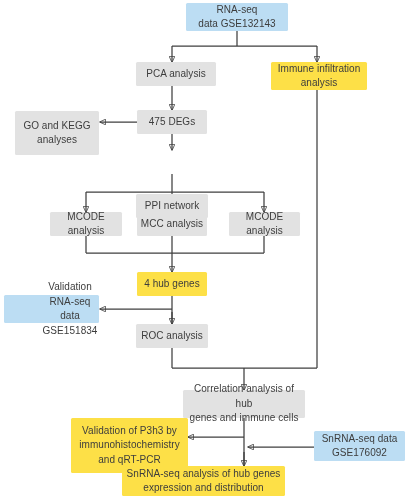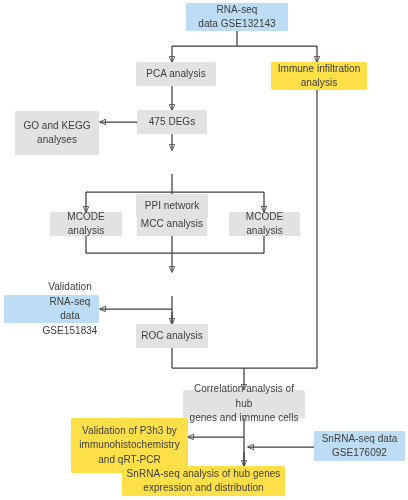--- a/index.html
+++ b/index.html
@@ -107,20 +107,21 @@
   <div class="node fill-grey" style="left:137px; top:110px; width:70px; height:24px;">475 DEGs</div>
 
   <div class="node fill-grey" style="left:136px; top:150px; width:72px; height:24px;margin-top:44px;">PPI network</div>
 
   <div class="node fill-grey" style="left:50px; top:212px; width:72px; height:24px;">MCODE analysis</div>
 
   <div class="node fill-grey" style="left:137px; top:212px; width:70px; height:24px;">MCC analysis</div>
 
   <div class="node fill-grey" style="left:229px; top:212px; width:71px; height:24px;">MCODE analysis</div>
 
+  <div class="node fill-pink" style="left:137px; top:272px; width:70px; height:24px;">4 hub genes</div>
 
   <div class="node fill-blue" style="left:4px; top:295px; width:95px; height:28px;padding-left:40px;">Validation RNA-seq<br>data GSE151834</div>
 
   <div class="node fill-grey" style="left:136px; top:324px; width:72px; height:24px;">ROC analysis</div>
 
   <div class="node fill-grey" style="left:183px; top:390px; width:122px; height:28px;">Correlation analysis of hub<br>genes and immune cells</div>
 
   <div class="node fill-pink" style="left:71px; top:418px; width:117px; height:55px;">Validation of P3h3 by<br>immunohistochemistry<br>and qRT-PCR</div>
 
   <div class="node fill-blue" style="left:314px; top:431px; width:91px; height:30px;">SnRNA-seq data<br>GSE176092</div>

